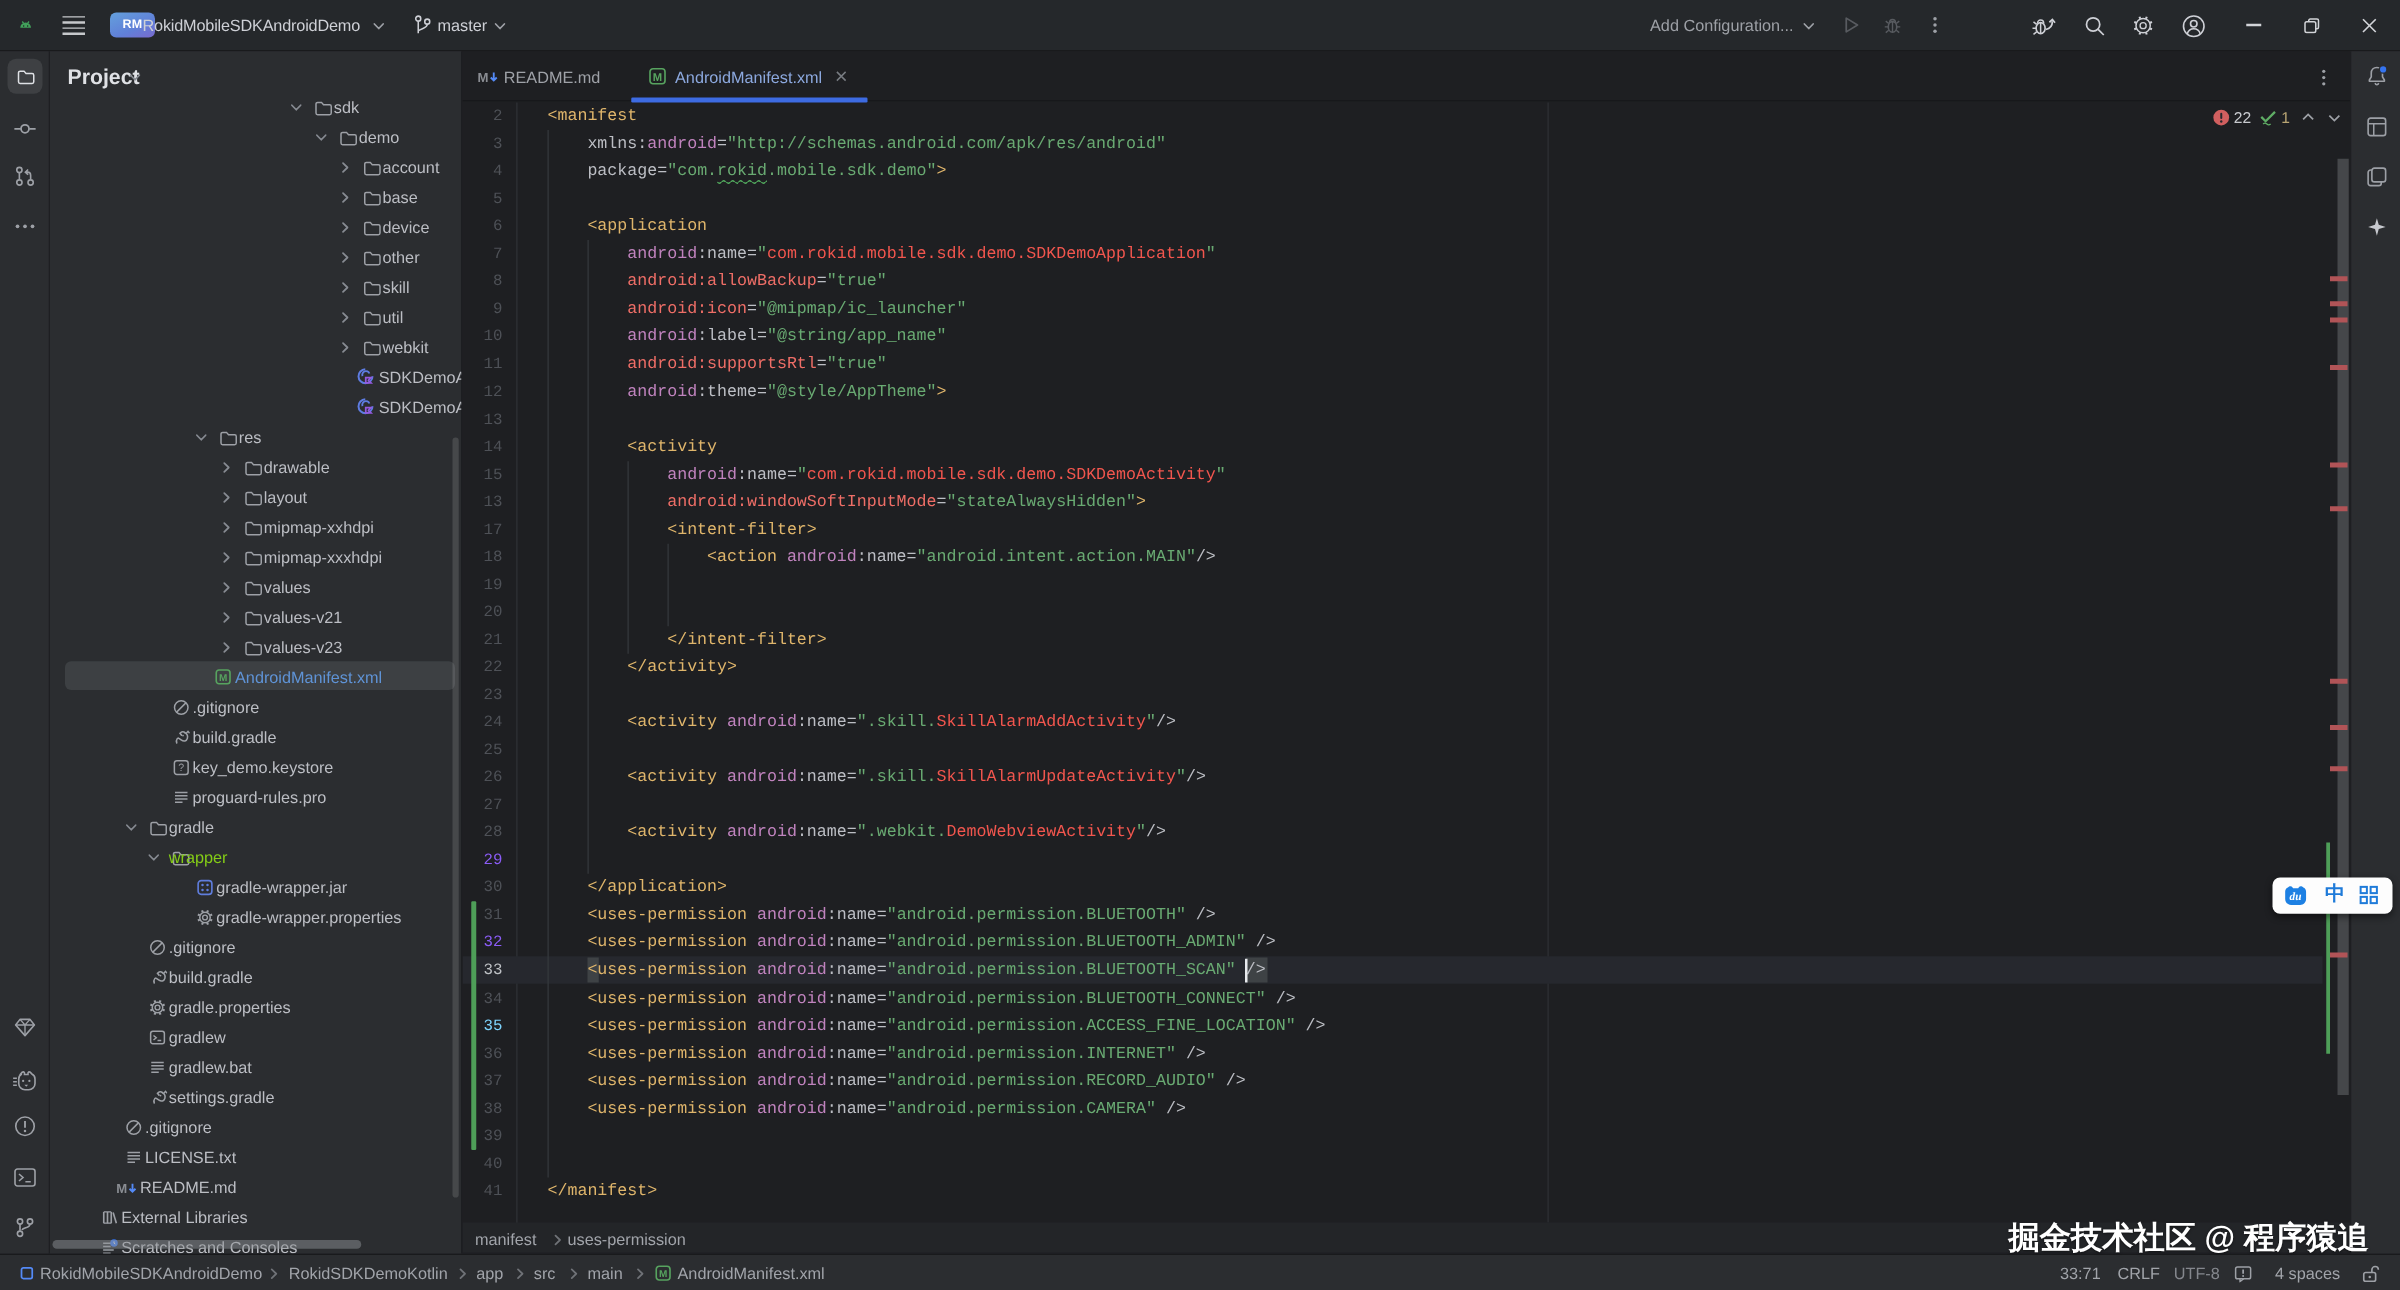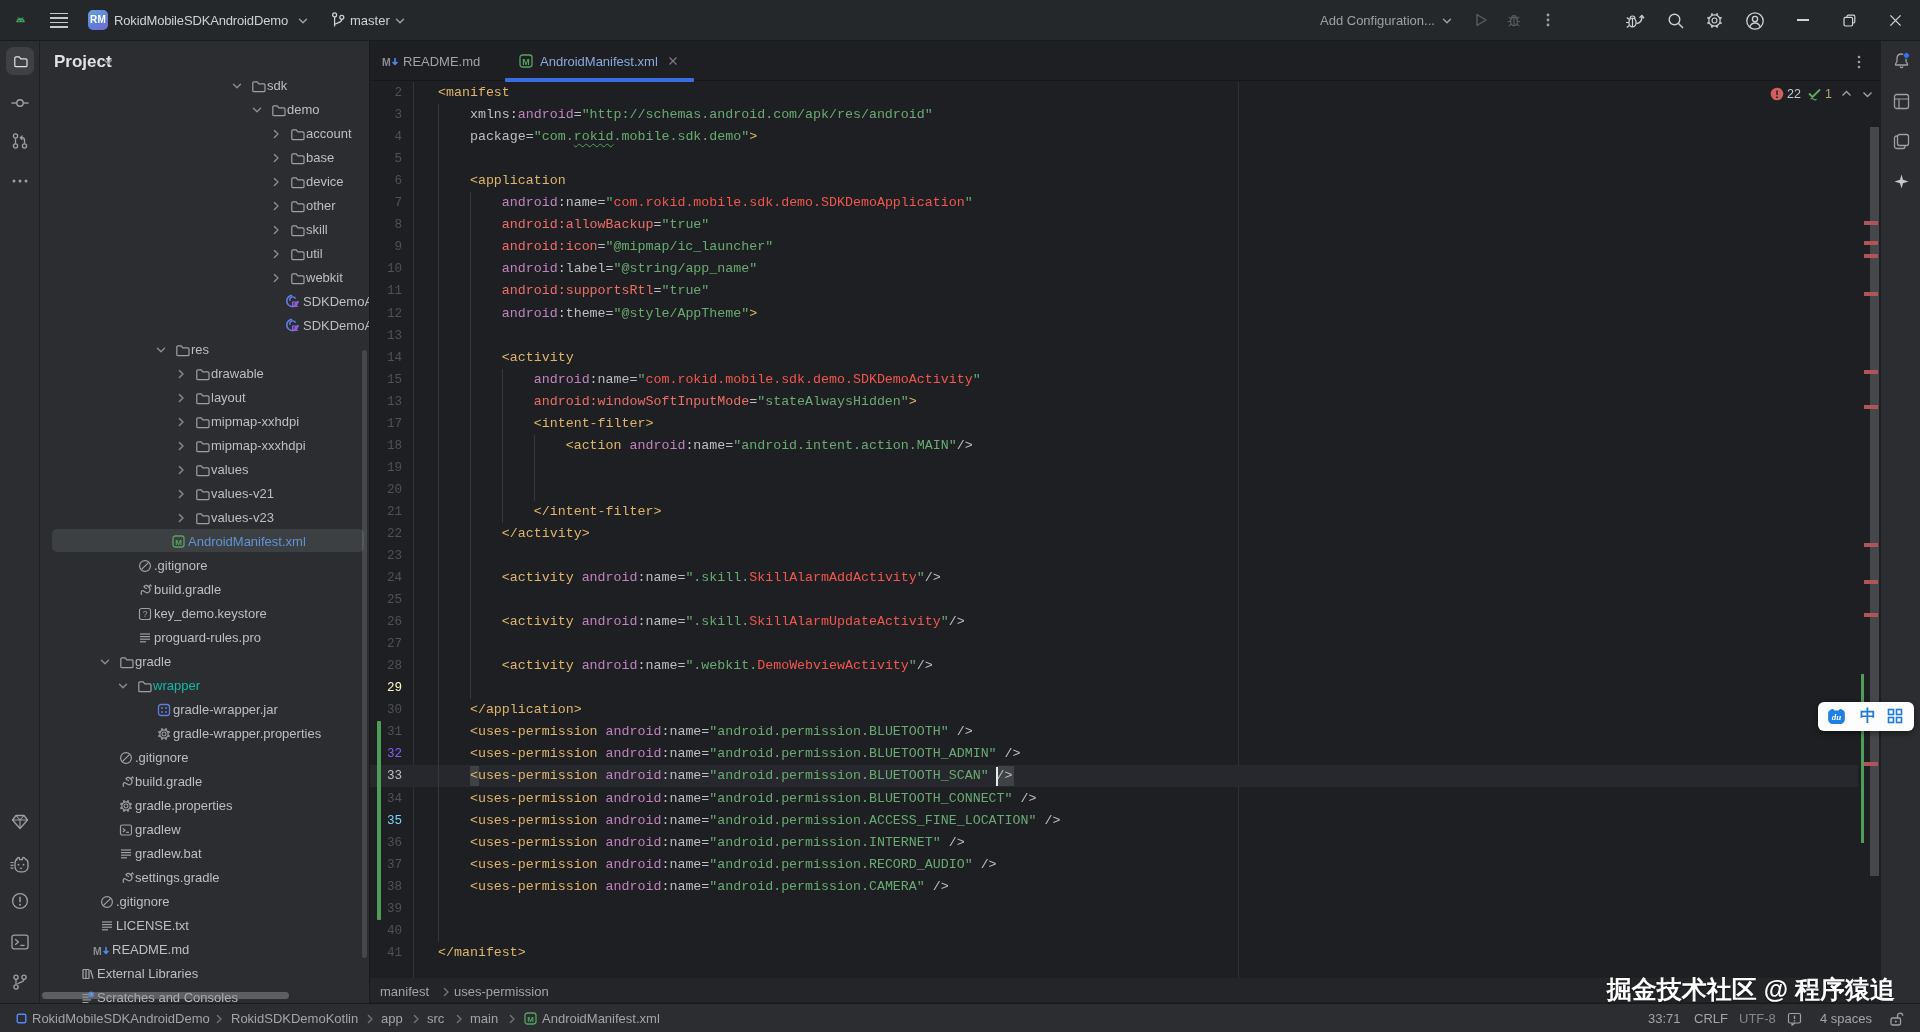--- a/index.html
+++ b/index.html
@@ -20,21 +20,21 @@
       <path d="M2.2 8.2a4.3 4.3 0 0 1 8.6 0z" fill="#41a05a"></path>
       <line x1="3.8" y1="3.2" x2="4.9" y2="4.6" stroke="#41a05a" stroke-width="1"></line>
       <line x1="9.2" y1="3.2" x2="8.1" y2="4.6" stroke="#41a05a" stroke-width="1"></line>
       <circle cx="4.9" cy="6.7" r=".6" fill="#1e2021"></circle>
       <circle cx="8.1" cy="6.7" r=".6" fill="#1e2021"></circle>
     </svg>
     <div class="abs" style="left:50px;top:12.5px;width:18px;height:1.7px;background:#c6c8cb"></div>
     <div class="abs" style="left:50px;top:17.1px;width:18px;height:1.7px;background:#c6c8cb"></div>
     <div class="abs" style="left:50px;top:21.7px;width:18px;height:1.7px;background:#c6c8cb"></div>
     <div class="abs" style="left:50px;top:26.299999999999997px;width:18px;height:1.7px;background:#c6c8cb"></div>
-    <div class="abs" style="left:88px;top:10px;width:20px;height:20px;border-radius:5px;background:linear-gradient(155deg,#64a0dc 0%,#6080d8 60%,#7a6ace 100%);color:#fff;font-size:10px;font-weight:bold;text-align:center;line-height:20px;letter-spacing:.3px">RM</div>
+    <div class="abs" style="left:88px;top:10px;width:36px;height:20px;border-radius:5px;background:linear-gradient(155deg,#64a0dc 0%,#6080d8 60%,#7a6ace 100%);color:#fff;font-size:10px;font-weight:bold;text-align:center;line-height:20px;letter-spacing:.3px">RM</div>
     <div class="abs" style="left:114px;top:13px;font-size:13px;letter-spacing:-0.15px;color:#ced0d6;line-height:16px">RokidMobileSDKAndroidDemo</div>
     <svg style="position:absolute;left:297px;top:15px" width="12" height="12" viewBox="0 0 12 12">
       <path d="M2.5 4.2 6 7.8 9.5 4.2" fill="none" stroke="#9da0a6" stroke-width="1.4" stroke-linecap="round" stroke-linejoin="round"></path>
     </svg>
     <svg style="position:absolute;left:330px;top:11px" width="16" height="19" viewBox="0 0 16 19">
       <circle cx="4.6" cy="3.9" r="2" fill="none" stroke="#ced0d6" stroke-width="1.25"></circle>
       <circle cx="11.8" cy="6.3" r="2" fill="none" stroke="#ced0d6" stroke-width="1.25"></circle>
       <path d="M4.6 6v9.5M11.8 8.4c0 3.3-4.6 3.1-7.2 5.2" fill="none" stroke="#ced0d6" stroke-width="1.25"></path>
     </svg>
     <div class="abs" style="left:350px;top:13px;font-size:13px;color:#ced0d6;line-height:16px">master</div>
@@ -315,21 +315,21 @@
     <svg style="position:absolute;left:79px;top:614px" width="15" height="15" viewBox="0 0 15 15">
       <path d="M1.8 4.2c0-.7.6-1.3 1.3-1.3h3.1l1.6 1.9h4.9c.7 0 1.3.6 1.3 1.3v5.3c0 .7-.6 1.3-1.3 1.3H3.1c-.7 0-1.3-.6-1.3-1.3z" fill="none" stroke="#9da0a6" stroke-width="1.2"></path>
     </svg>
     <div class="ttx" style="left:95px;top:609px;color:#bcbec4">gradle</div>
     <svg style="position:absolute;left:77px;top:639px" width="12" height="12" viewBox="0 0 12 12">
       <path d="M2.5 4.2 6 7.8 9.5 4.2" fill="none" stroke="#878b92" stroke-width="1.4" stroke-linecap="round" stroke-linejoin="round"></path>
     </svg>
     <svg style="position:absolute;left:97px;top:638px" width="15" height="15" viewBox="0 0 15 15">
       <path d="M1.8 4.2c0-.7.6-1.3 1.3-1.3h3.1l1.6 1.9h4.9c.7 0 1.3.6 1.3 1.3v5.3c0 .7-.6 1.3-1.3 1.3H3.1c-.7 0-1.3-.6-1.3-1.3z" fill="none" stroke="#9da0a6" stroke-width="1.2"></path>
     </svg>
-    <div class="ttx" style="left:113px;top:633px;color:#14b8a6">wrapper</div>
+    <div class="ttx" style="left:95px;top:633px;color:#84cc16">wrapper</div>
     <svg style="position:absolute;left:117px;top:662px" width="14" height="14" viewBox="0 0 14 14">
       <rect x="1.5" y="1.5" width="11" height="11" rx="2.5" fill="none" stroke="#5f7ddc" stroke-width="1.3"></rect>
       <circle cx="5" cy="5" r="1" fill="#5f7ddc"></circle>
       <circle cx="9" cy="5" r="1" fill="#5f7ddc"></circle>
       <circle cx="5" cy="9" r="1" fill="#5f7ddc"></circle>
       <circle cx="9" cy="9" r="1" fill="#5f7ddc"></circle>
     </svg>
     <div class="ttx" style="left:133px;top:657px;color:#bcbec4">gradle-wrapper.jar</div>
     <svg style="position:absolute;left:117px;top:686px" width="14" height="14" viewBox="0 0 14 14">
       <circle cx="7.0" cy="7.0" r="4.2" fill="none" stroke="#9da0a6" stroke-width="1.2"></circle>
@@ -475,21 +475,21 @@
     <div class="ln" style="left:0px;top:415.8px;color:#4e5157">19</div>
     <div class="ln" style="left:0px;top:437.8px;color:#4e5157">20</div>
     <div class="ln" style="left:0px;top:459.9px;color:#4e5157">21</div>
     <div class="ln" style="left:0px;top:481.9px;color:#4e5157">22</div>
     <div class="ln" style="left:0px;top:504.0px;color:#4e5157">23</div>
     <div class="ln" style="left:0px;top:526.0px;color:#4e5157">24</div>
     <div class="ln" style="left:0px;top:548.1px;color:#4e5157">25</div>
     <div class="ln" style="left:0px;top:570.1px;color:#4e5157">26</div>
     <div class="ln" style="left:0px;top:592.1px;color:#4e5157">27</div>
     <div class="ln" style="left:0px;top:614.2px;color:#4e5157">28</div>
-    <div class="ln" style="left:0px;top:636.2px;color:#fef9c3">29</div>
+    <div class="ln" style="left:0px;top:636.2px;color:#8b5cf6">29</div>
     <div class="ln" style="left:0px;top:658.3px;color:#4e5157">30</div>
     <div class="ln" style="left:0px;top:680.3px;color:#4e5157">31</div>
     <div class="ln" style="left:0px;top:702.4px;color:#8b5cf6">32</div>
     <div class="ln" style="left:0px;top:724.4px;color:#bdc0c4">33</div>
     <div class="ln" style="left:0px;top:746.5px;color:#4e5157">34</div>
     <div class="ln" style="left:0px;top:768.5px;color:#7dd3fc">35</div>
     <div class="ln" style="left:0px;top:790.6px;color:#4e5157">36</div>
     <div class="ln" style="left:0px;top:812.6px;color:#4e5157">37</div>
     <div class="ln" style="left:0px;top:834.7px;color:#4e5157">38</div>
     <div class="ln" style="left:0px;top:856.7px;color:#4e5157">39</div>

